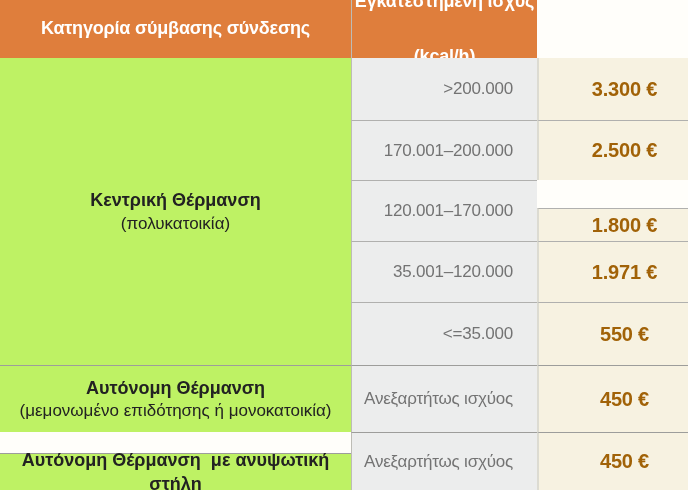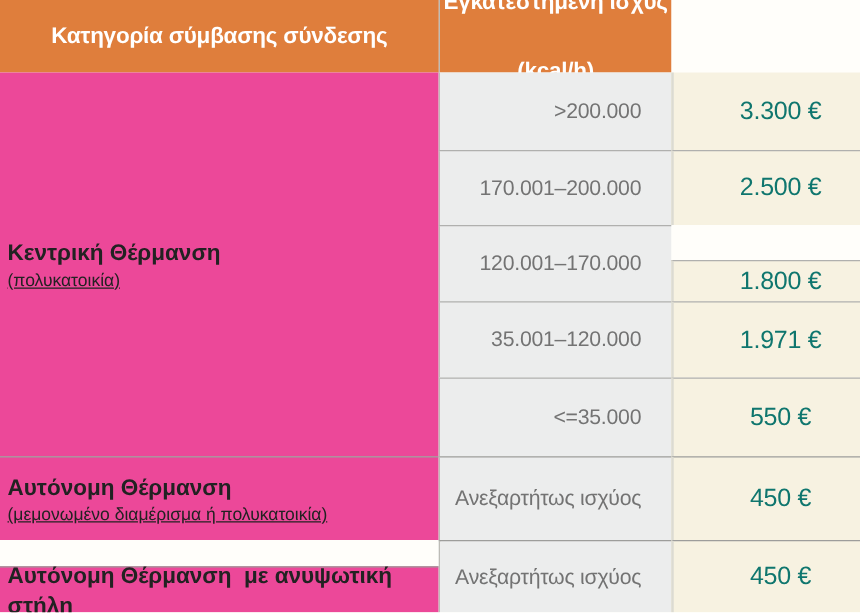--- a/index.html
+++ b/index.html
@@ -16,25 +16,25 @@
   .cell{box-sizing:border-box;display:flex;flex-direction:column;justify-content:center;}
   
   .hcell{background:#df7e3c;color:#ffffff;font-weight:bold;text-align:center;
          font-size:18px;line-height:1.28;letter-spacing:-0.2px;}
   
   .c2{border-left:1px solid #bdbcb6;gap:32px;}
   .c3{border-left:2px solid #dcdbd2;}
   
   .powercell{background:#eceded;color:#737373;font-size:17px;
              align-items:flex-end;padding-right:24px;letter-spacing:-0.2px;}
-  .amountcell{background:#f7f2e1;color:#0f766e;font-size:20px;font-weight:normal;
+  .amountcell{background:#f7f2e1;color:#a16207;font-size:20px;font-weight:bold;
               text-align:center;padding-left:22px;letter-spacing:-0.2px;}
-  .labelcell{background:#ec4899;color:#222222;padding:0 6px;}
+  .labelcell{background:#bef264;color:#222222;text-align:center;padding:0 6px;}
   .labelcell .title{font-size:18px;font-weight:bold;line-height:1.35;white-space:pre-wrap;}
-  .labelcell .subtitle{font-size:14px;line-height:1.3;text-decoration:underline;}
+  .labelcell .subtitle{font-size:17px;line-height:1.3;}
   
   .rline{border-top:1px solid #b0b0ae;padding-left:22px;}
   .sline{border-top:1px solid #9d9d9b;}
   
   .h1{grid-area:1/1/2/2;} .h2{grid-area:1/2/2/3;} .h3{grid-area:1/3/2/4;}
   .merged{grid-area:2/1/7/2;}
   .p1{grid-area:2/2;} .a1{grid-area:2/3;}
   .p2{grid-area:3/2;} .a2{grid-area:3/3;}
   .p3{grid-area:4/2;} .a3{grid-area:4/3;margin-top:28px;}
   .p4{grid-area:5/2;} .a4{grid-area:5/3;}
@@ -90,21 +90,21 @@
 
   <div class="cell powercell c2 rline p5">
     <div>&lt;=35.000</div>
   </div>
   <div class="cell amountcell c3 rline a5">
     <div>550 €</div>
   </div>
 
   <div class="cell labelcell sline l6">
     <div class="title">Αυτόνομη Θέρμανση</div>
-    <div class="subtitle">(μεμονωμένο διαμέρισμα ή πολυκατοικία)</div>
+    <div class="subtitle">(μεμονωμένο επιδότησης ή μονοκατοικία)</div>
   </div>
   <div class="cell powercell c2 sline p6">
     <div>Ανεξαρτήτως ισχύος</div>
   </div>
   <div class="cell amountcell c3 sline a6">
     <div>450 €</div>
   </div>
 
   <div class="cell labelcell sline l7">
     <div class="title">Αυτόνομη Θέρμανση  με ανυψωτική στήλη</div>

